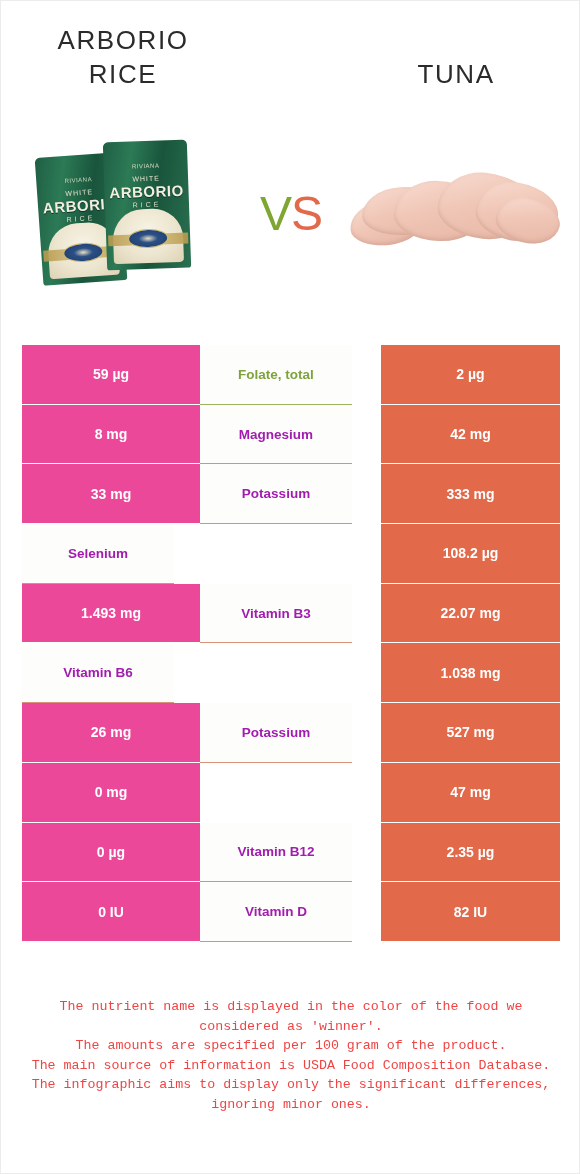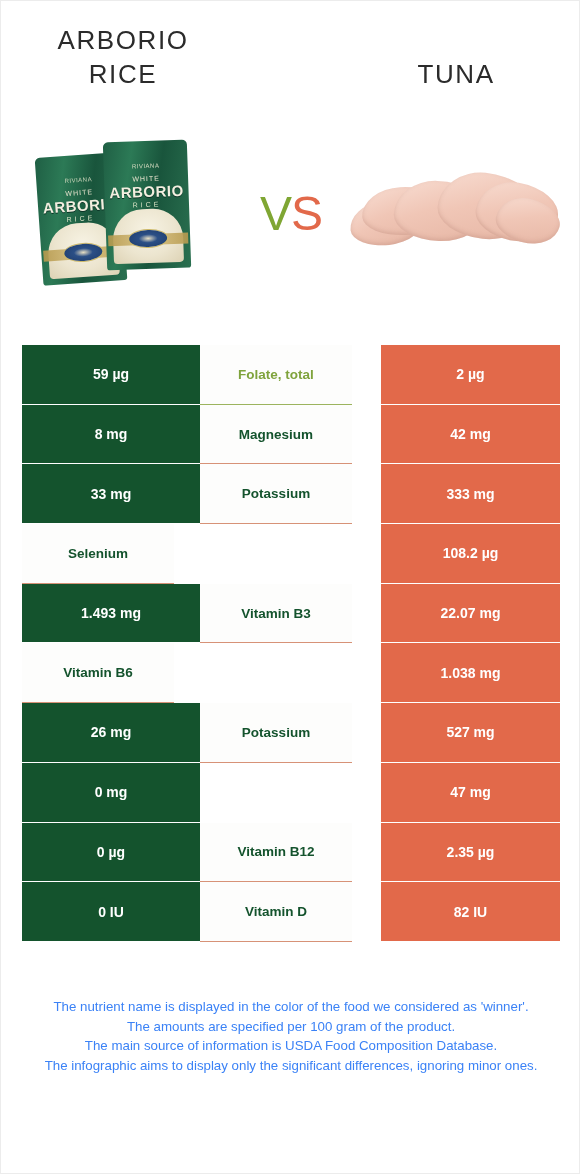--- a/index.html
+++ b/index.html
@@ -190,52 +190,52 @@
   .cell {
     display: flex;
     align-items: center;
     justify-content: center;
     font-size: 14px;
     font-weight: 600;
     box-sizing: border-box;
   }
   .cell.left {
     width: 178px;
-    background: #14532d;
+    background: #ec4899;
     color: #ffffff;
     border-bottom: 1.6px solid #ffffff;
   }
   .cell.right {
     width: 179px;
     background: #E2694A;
     color: #ffffff;
     border-bottom: 1.6px solid #ffffff;
     margin-left: auto;
   }
   .cell.mid {
     width: 152px;
     background: #fdfdfc;
     font-size: 13.5px;
     font-weight: 700;
     border-bottom: 1.1px solid #d8d8d8;
   }
   .cell.mid.win-left  { border-bottom-color: #9cb45e; color: #7FA33C; }
-  .cell.mid.win-right { border-bottom-color: #d79277; color: #14532d; }
+  .cell.mid.win-right { border-bottom-color: #d79277; color: #a21caf; }
 
   
   .footer {
     position: absolute;
     left: 28px;
     top: 996px;
     width: 524px;
     text-align: center;
-    color: #3b82f6;
+    color: #ef4444;
     font-size: 13.3px;
     line-height: 19.5px;
-    font-family: Liberation Sans, sans-serif;
+    font-family: Liberation Mono, monospace;
   }
   .footer p { margin: 0; }
 </style>
 </head>
 <body>
 
 <div id="page">
 
   <div class="titles">
     <div class="title left">ARBORIO

